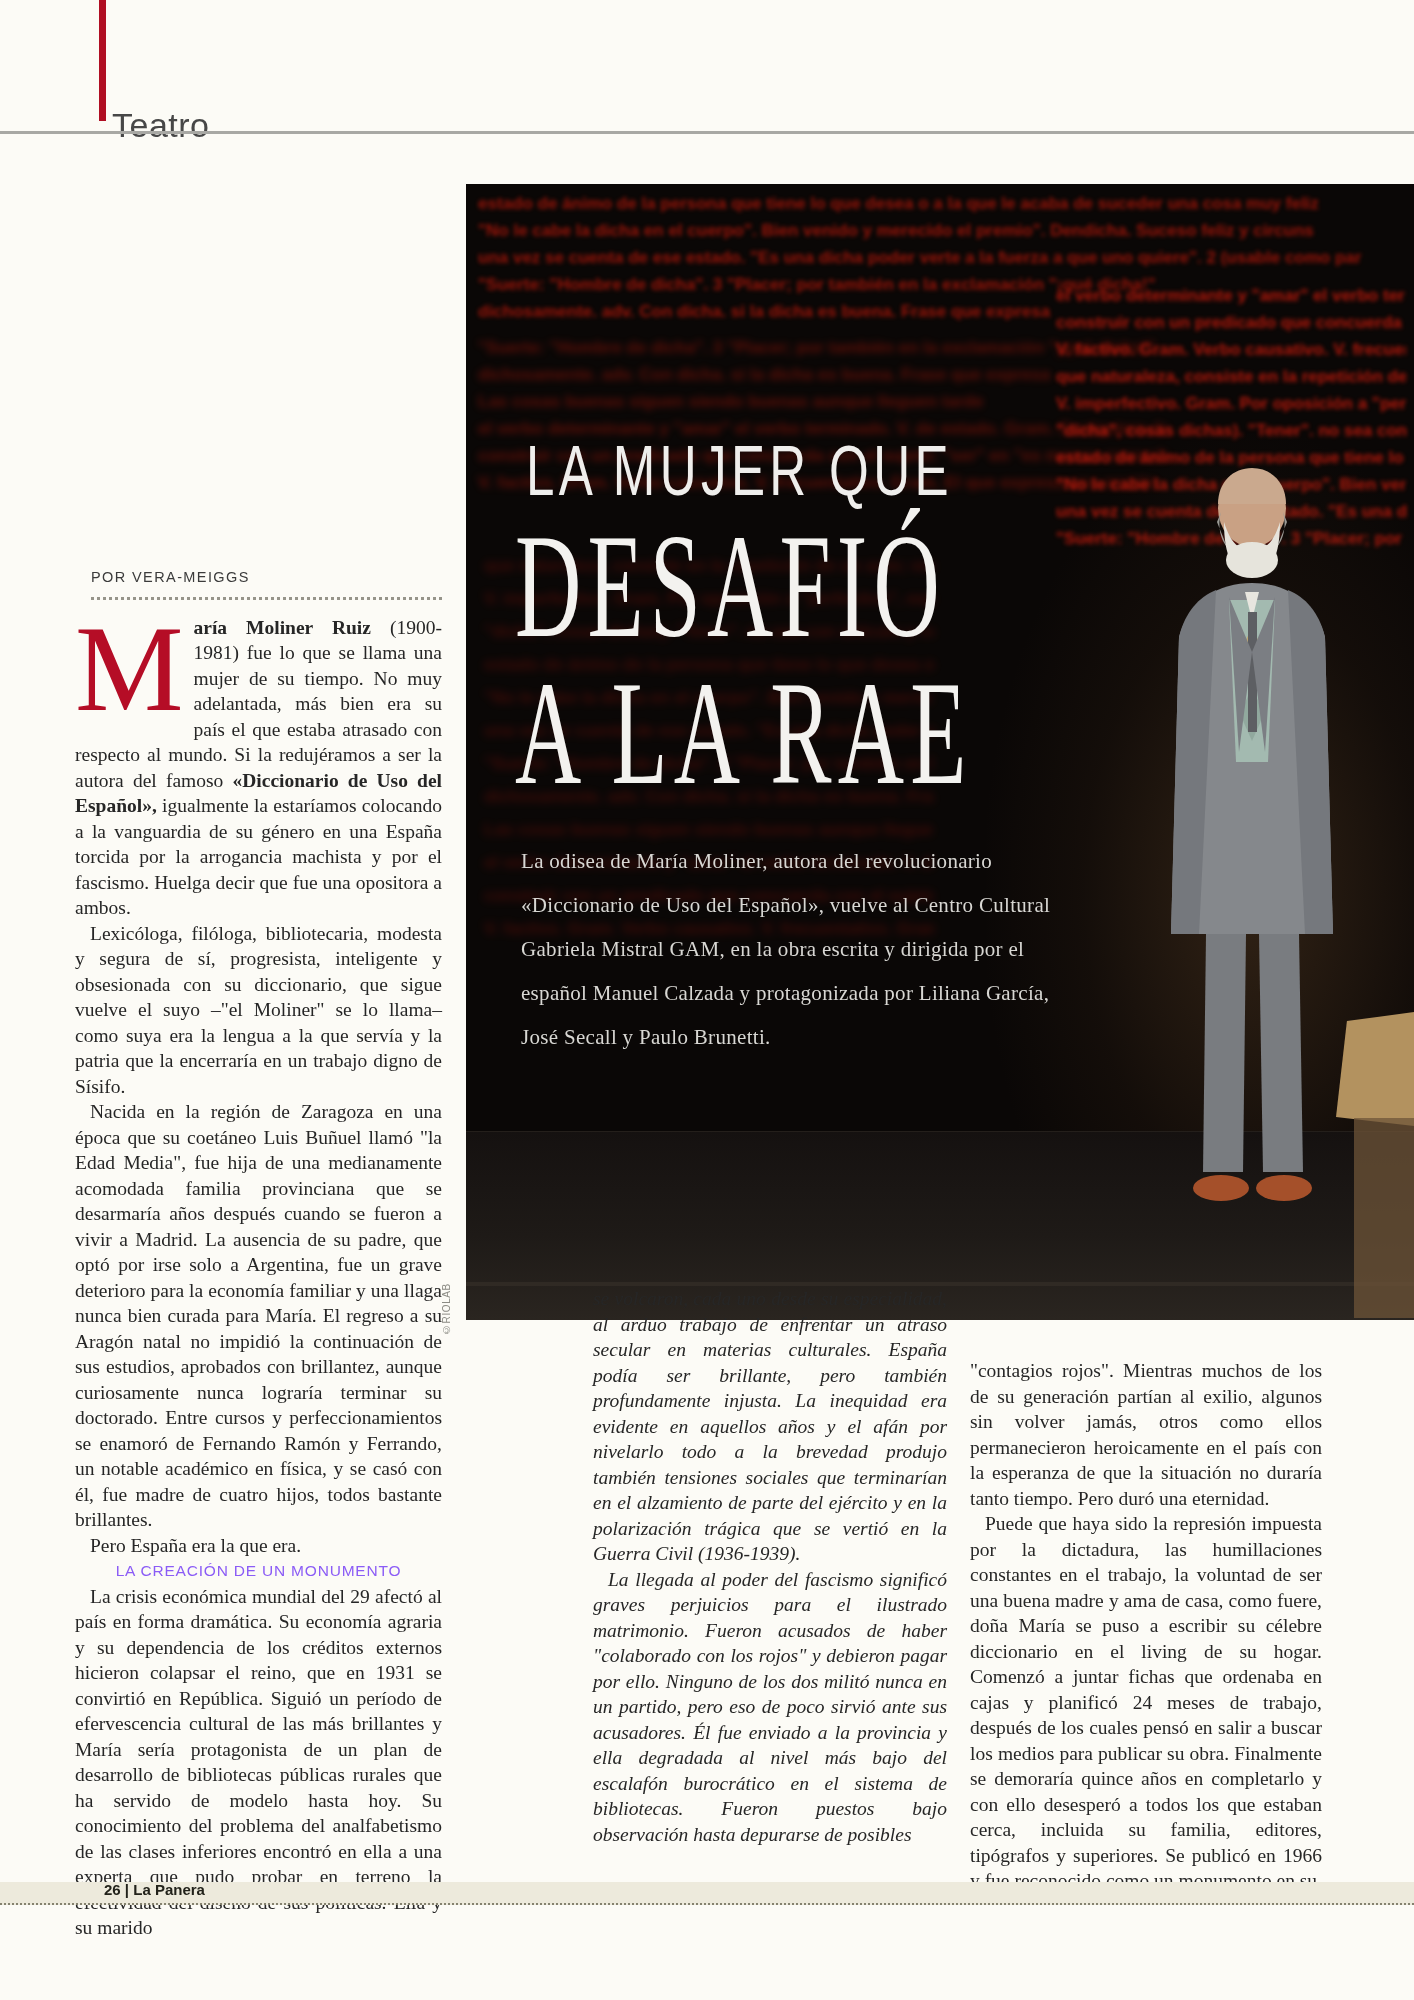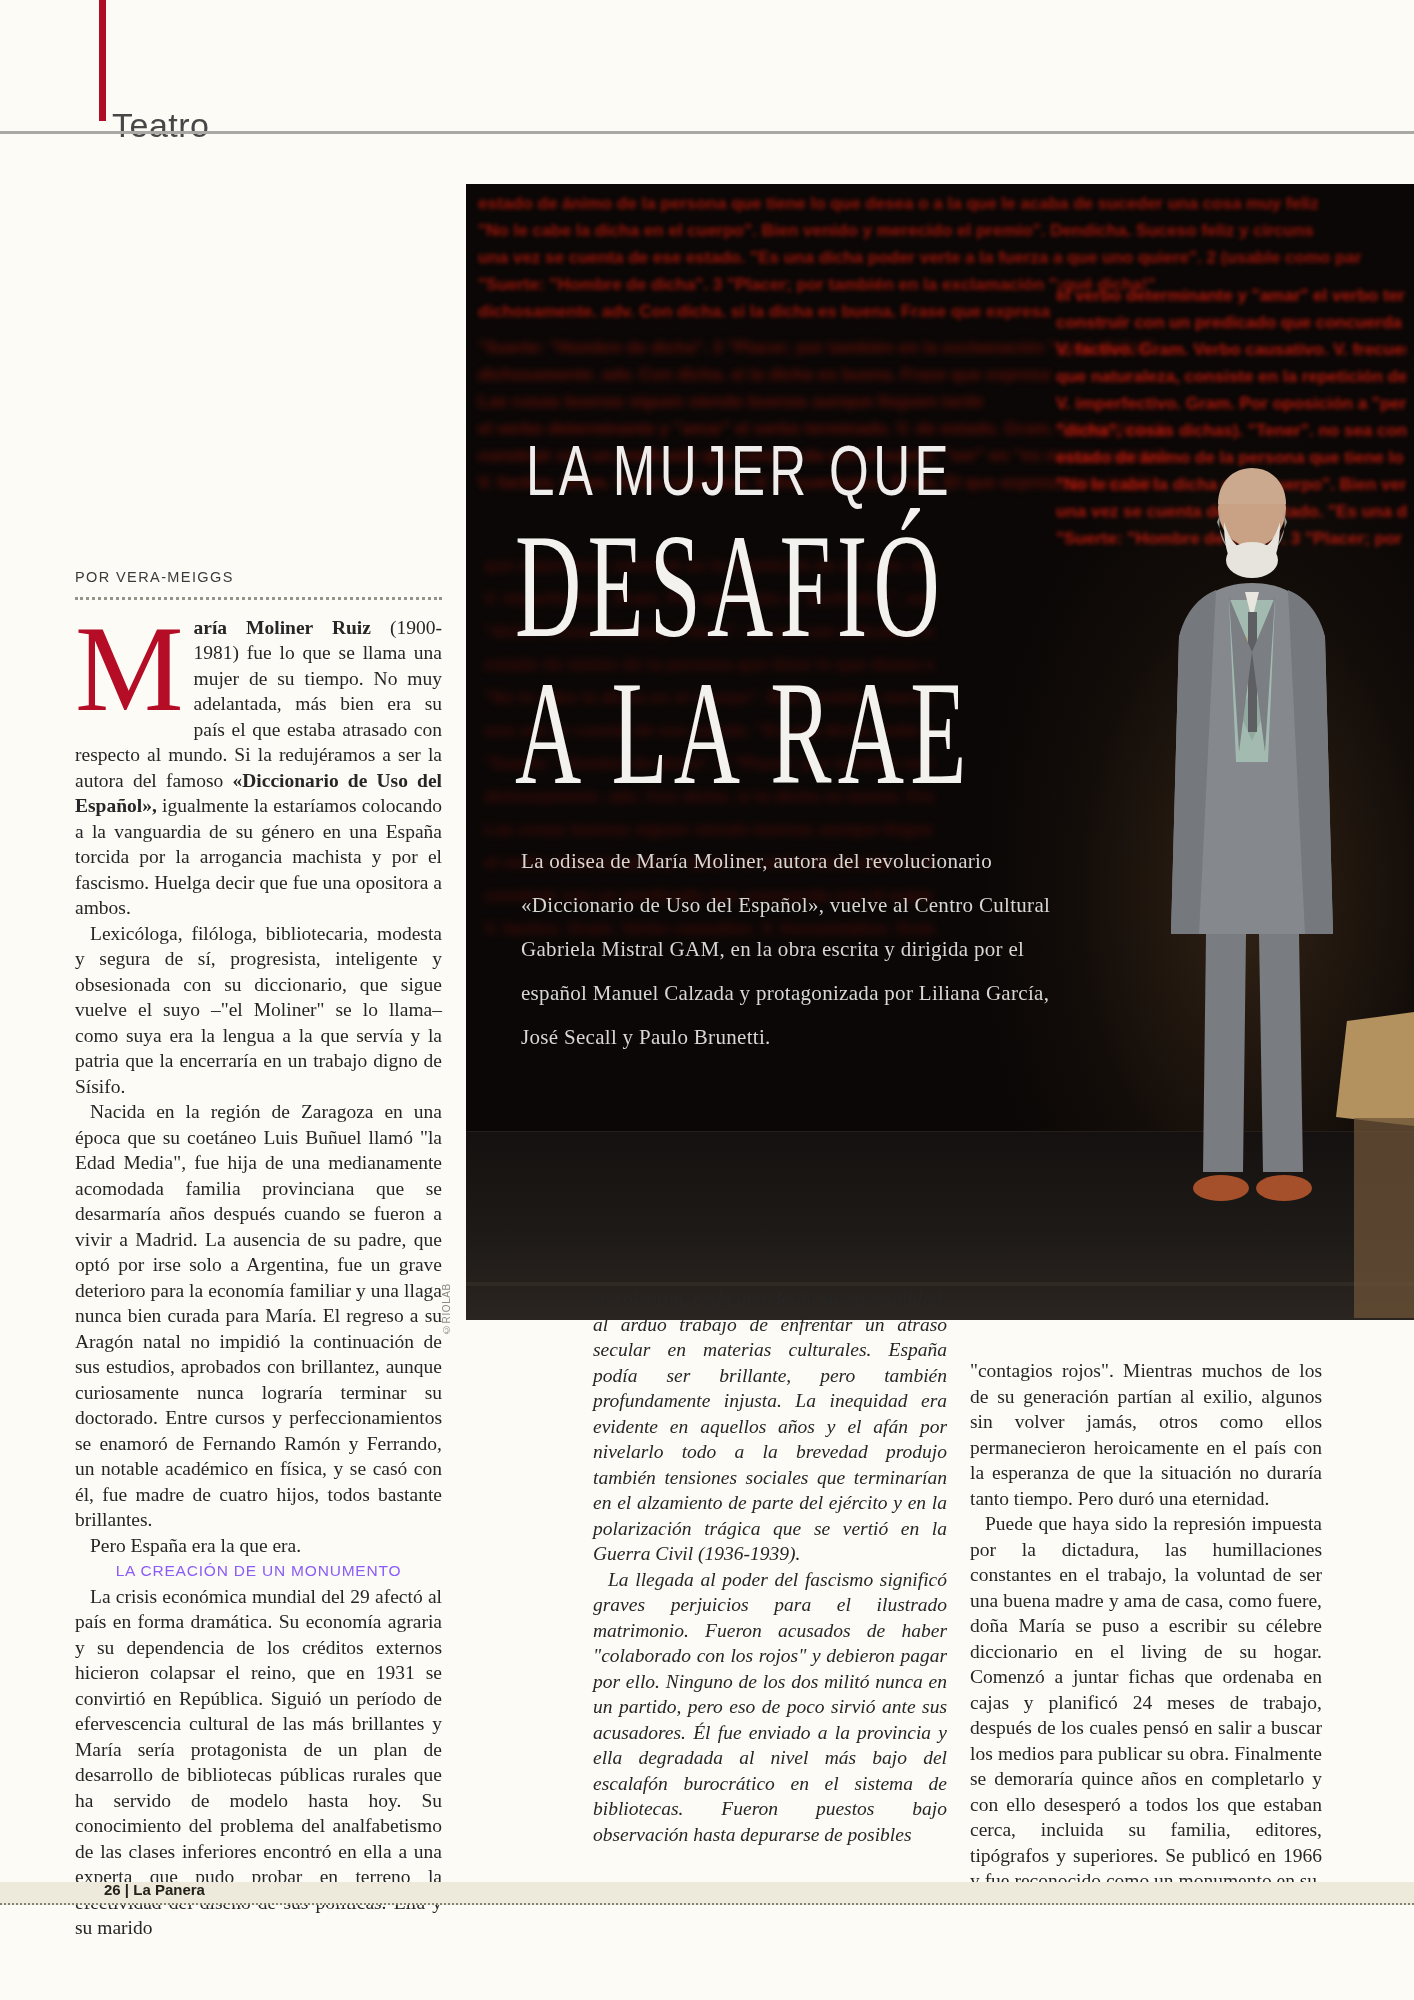--- a/index.html
+++ b/index.html
@@ -21,21 +21,21 @@
   .header-rule{position:absolute;left:0;top:131px;width:1414px;height:3px;background:#a8a8a4;}
   
   .col{position:absolute;text-align:justify;font-size:19.5px;line-height:25.5px;color:#262626;}
   .col p{margin:0;}
   .col p.indent{text-indent:15px;}
   .col-left{left:75px;top:565px;width:367px;}
   .byline{
     font-family:"Liberation Sans",sans-serif;
     font-size:14.5px;letter-spacing:1.4px;color:#3b3b3b;
     padding-bottom:6px;border-bottom:3px dotted #96948a;
-    margin-bottom:15px;text-align:left;
+    margin-bottom:15px;text-align:left;margin-left:16px;
   }
   .dropcap{
     float:left;
     font-family:"Liberation Serif",serif;
     font-size:122px;line-height:.8;
     color:#b50d26;
     margin:5px 10px 0 0;
   }
   .subhead{
     font-family:"Liberation Sans",sans-serif;

